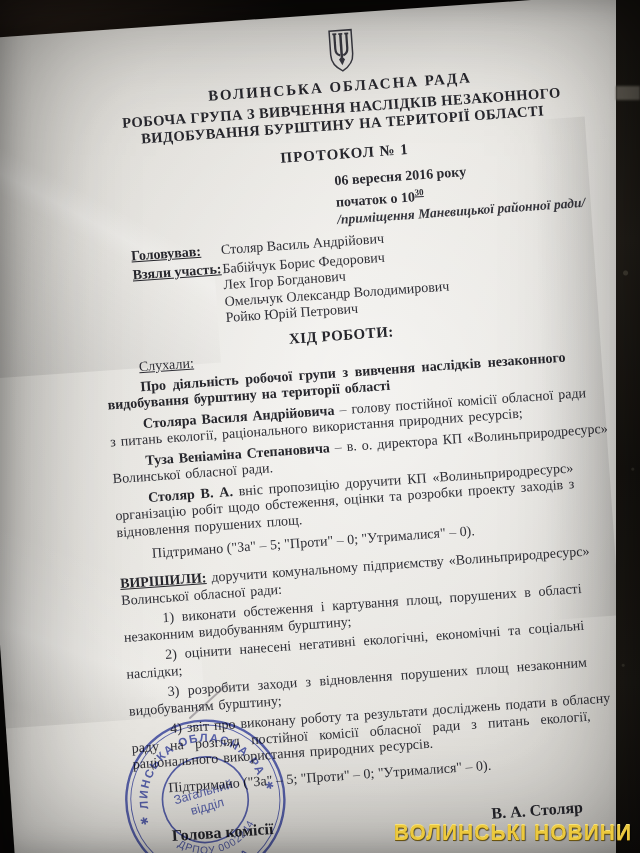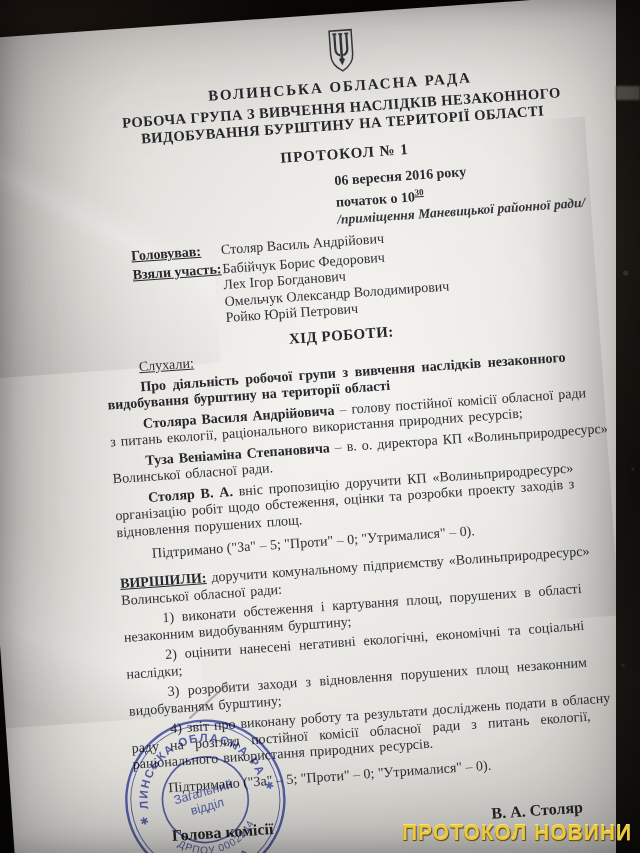--- a/index.html
+++ b/index.html
@@ -215,15 +215,15 @@
       <text x="26" y="108" font-size="11">✱</text>
       <text x="166" y="108" font-size="11">✱</text>
     </g>
   </svg>
 </div>
 
 <div class="table-strip">
   <div class="table-bar"></div>
 </div>
 
-<div class="watermark">ПРОТОКОЛ НОВИНИ</div>
+<div class="watermark">ВОЛИНСЬКІ НОВИНИ</div>
 
 <div class="vignette"></div>
 
 </body></html>

